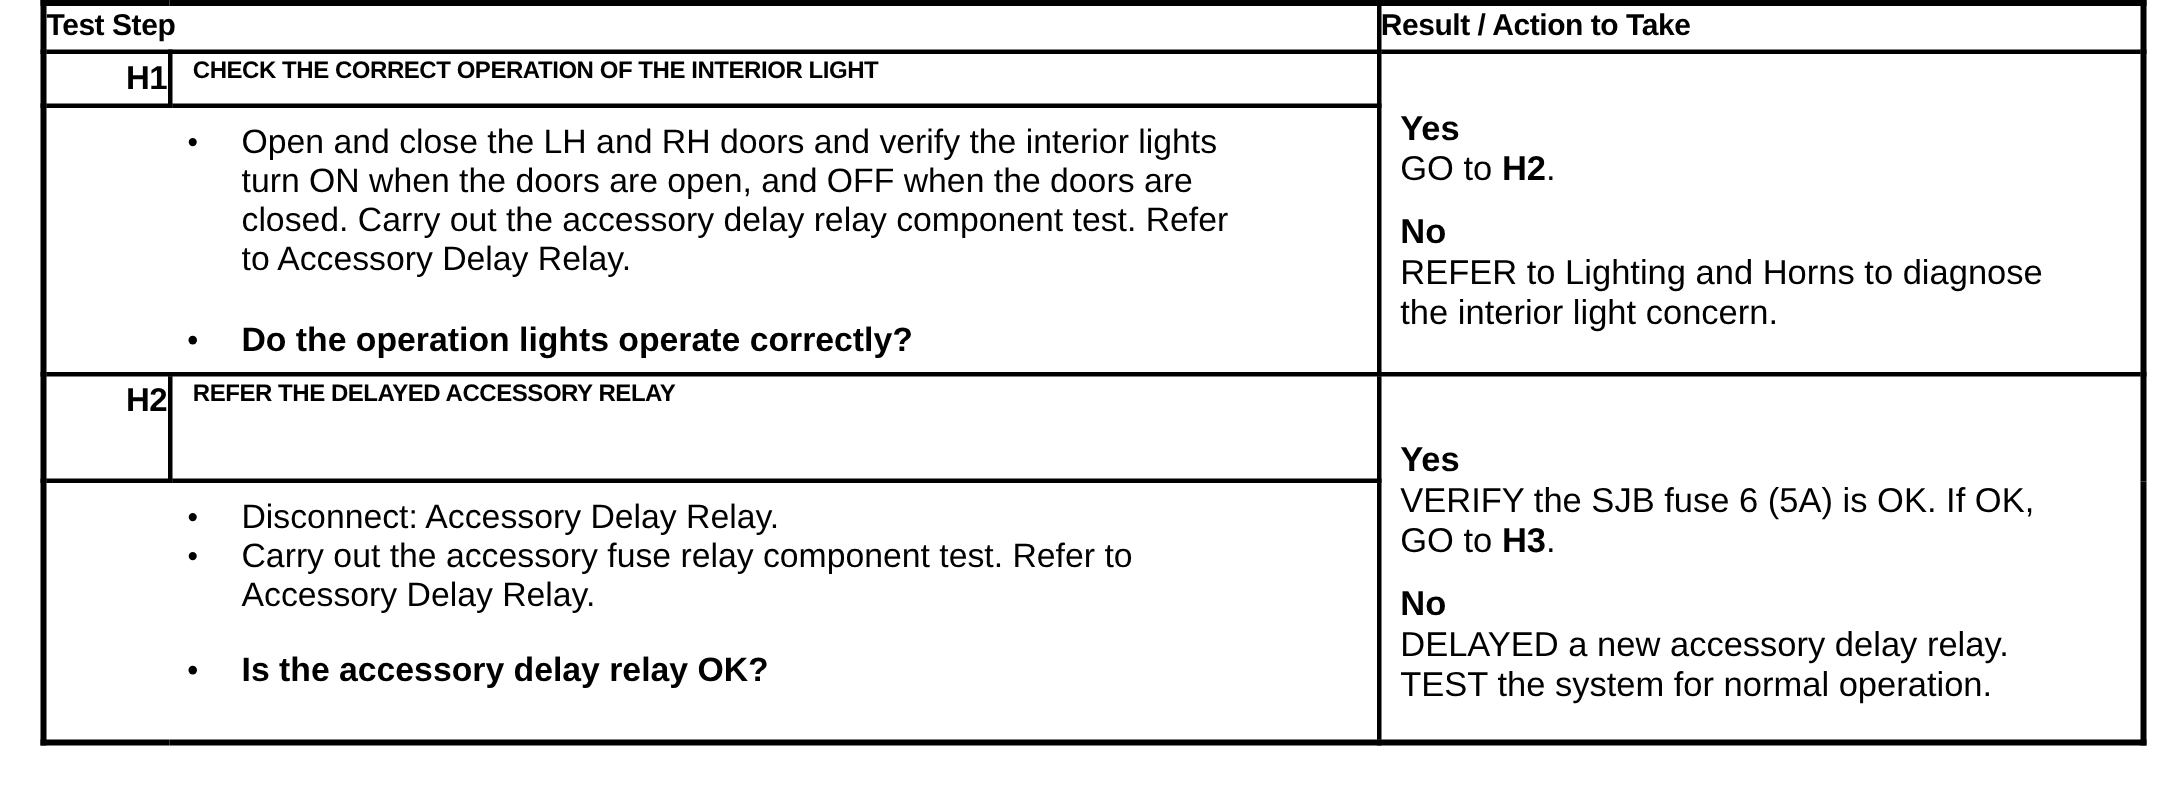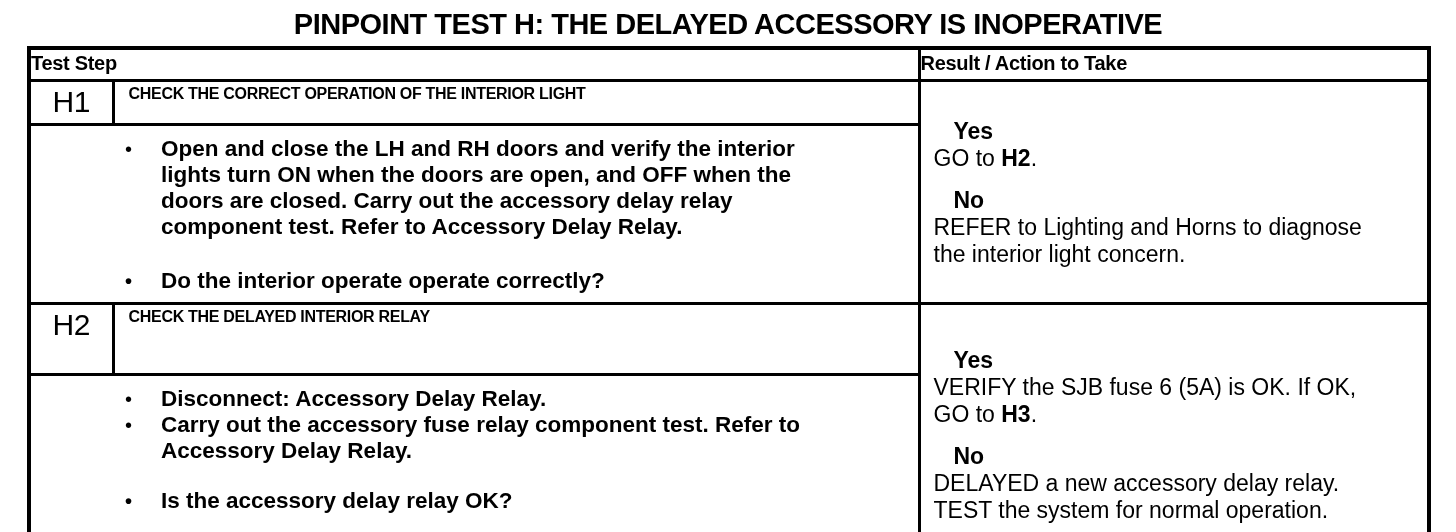--- a/index.html
+++ b/index.html
@@ -39,23 +39,23 @@
   col.c-res  { width: 510px; }
 
   .th-cell {
     font-weight: bold;
     font-size: 20px;
     height: 32px;
     padding: 2px 0 3px 0;
     letter-spacing: -0.3px;
   }
   .id-cell {
-    font-weight: normal;
-    font-size: 30px;
-    text-align: center;
+    font-weight: bold;
+    font-size: 22px;
+    text-align: right;
     padding: 3px 0 4px 0;
     letter-spacing: -0.3px;
   }
   .heading-cell {
     font-weight: bold;
     font-size: 16px;
     padding: 3px 6px 4px 14px;
     letter-spacing: -0.3px;
     white-space: nowrap;
     overflow: hidden;
@@ -69,41 +69,40 @@
     display: flex;
     font-size: 22.5px;
     line-height: 26px;
   }
   ul.steps .bullet {
     flex: none;
     width: 36px;
     margin-left: 94px;
     font-size: 20px;
   }
-  ul.steps .li-text { max-width: 670px; font-weight: bold; }
+  ul.steps .li-text { max-width: 670px; }
   ul.steps li.question { font-weight: bold; }
   ul.steps li.gap-lg { margin-top: 28px; }
   ul.steps li.gap-md { margin-top: 24px; }
 
   .result-cell {
     font-size: 23px;
     line-height: 27px;
     padding: 36px 10px 8px 13px;
   }
   .result-cell.h2 { padding-top: 42px; }
-  .res-label { font-weight: bold; margin-left: 20px; }
+  .res-label { font-weight: bold; }
   .res-action { max-width: 455px; margin: 0 0 15px 0; }
   .res-action .goto { font-weight: bold; }
 </style>
 </head>
 <body>
 
 <div class="page">
 
-  <div class="doc-title">PINPOINT TEST H: THE DELAYED ACCESSORY IS INOPERATIVE</div>
 
   <table class="pinpoint">
     <colgroup>
         <col class="c-id">
         <col class="c-step">
         <col class="c-res">
       </colgroup>
 
     <tbody>
         <tr>
@@ -124,29 +123,29 @@
 
     <tr>
       <td colspan="2" class="body-cell h1">
         <ul class="steps">
           <li>
             <span class="bullet">•</span>
             <span class="li-text">Open and close the LH and RH doors and verify the interior lights turn ON when the doors are open, and OFF when the doors are closed. Carry out the accessory delay relay component test. Refer to Accessory Delay Relay.</span>
           </li>
           <li class="question gap-lg">
             <span class="bullet">•</span>
-            <span class="li-text">Do the interior operate operate correctly?</span>
+            <span class="li-text">Do the operation lights operate correctly?</span>
           </li>
         </ul>
       </td>
     </tr>
 
     <tr>
       <td class="id-cell">H2</td>
-      <td class="heading-cell">CHECK THE DELAYED INTERIOR RELAY</td>
+      <td class="heading-cell">REFER THE DELAYED ACCESSORY RELAY</td>
       <td rowspan="2" class="result-cell h2">
         <div class="res-label">Yes</div>
         <div class="res-action"><span>VERIFY the SJB fuse 6 (5A) is OK. If OK, GO to </span><span class="goto">H3</span><span>.</span></div>
         <div class="res-label">No</div>
         <div class="res-action">DELAYED a new accessory delay relay. TEST the system for normal operation.</div>
       </td>
     </tr>
 
     <tr>
       <td colspan="2" class="body-cell h2">

